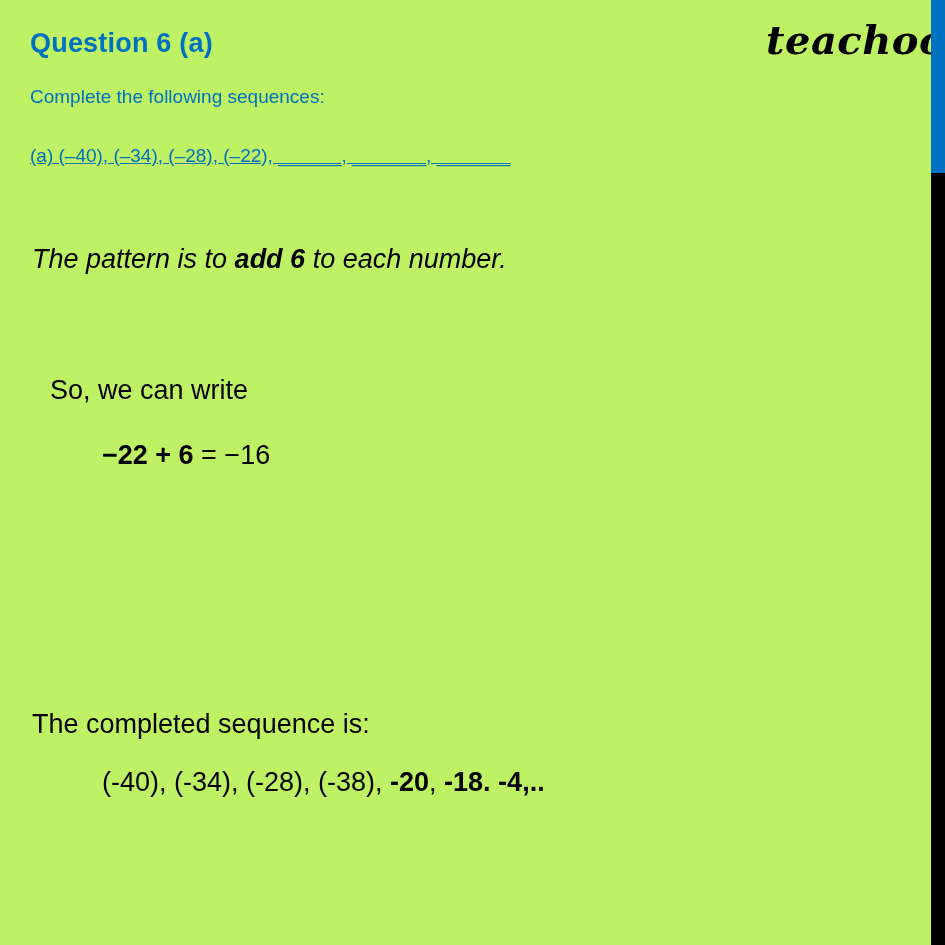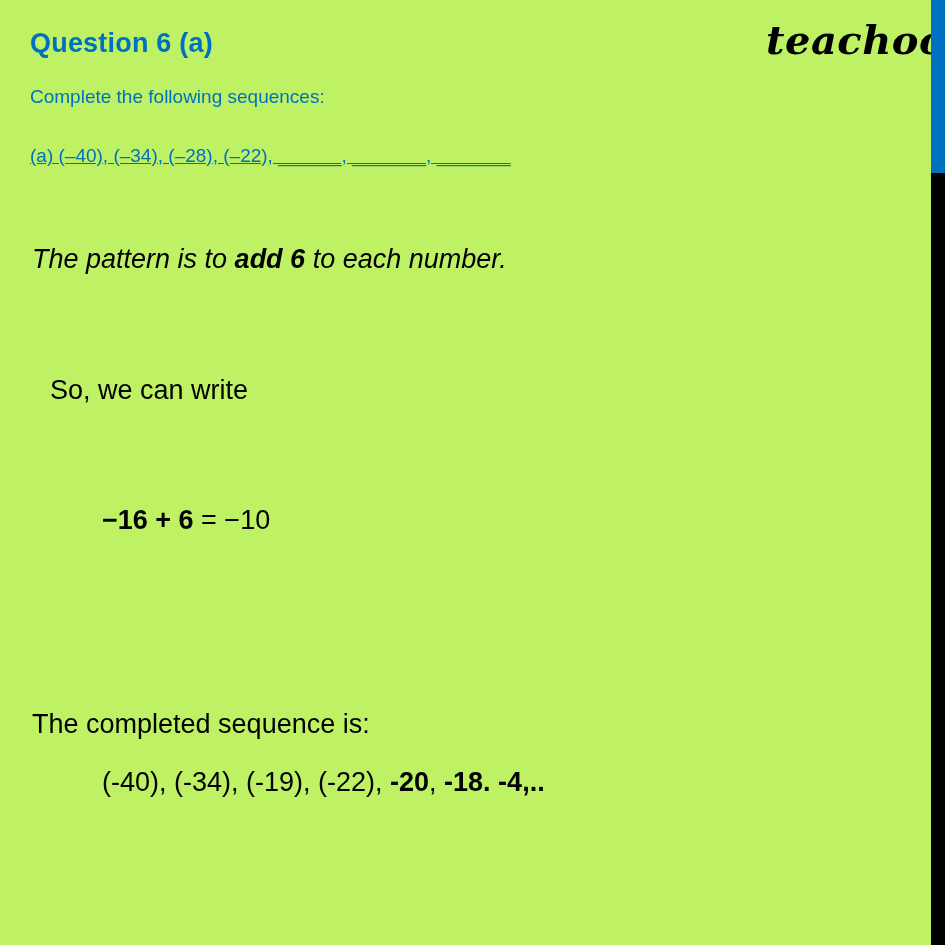--- a/index.html
+++ b/index.html
@@ -84,27 +84,27 @@
 
   <div class="abs question-line q1">Complete the following sequences:</div>
   <div class="abs question-line q2">(a) (–40), (–34), (–28), (–22), ______, _______, _______</div>
 
   <div class="abs body-text b1">
     <span>The pattern is to </span><span class="bold">add 6</span><span> to each number.</span>
   </div>
 
   <div class="abs body-text b2">So, we can write</div>
 
-  <div class="abs body-text eq2">
-    <span class="bold">−16 + 6</span><span> = −10</span>
+  <div class="abs body-text eq1">
+    <span class="bold">−22 + 6</span><span> = −16</span>
   </div>
 
   <div class="abs body-text b3">The completed sequence is:</div>
 
   <div class="abs body-text seq">
-    <span>(-40), (-34), (-19), (-22), </span><span class="bold">-20</span><span>, </span><span class="bold">-18. -4,..</span>
+    <span>(-40), (-34), (-28), (-38), </span><span class="bold">-20</span><span>, </span><span class="bold">-18. -4,..</span>
   </div>
 
 </div>
 
 <div class="side-bar">
   <div class="accent"></div>
 </div>
 
 </body></html>

